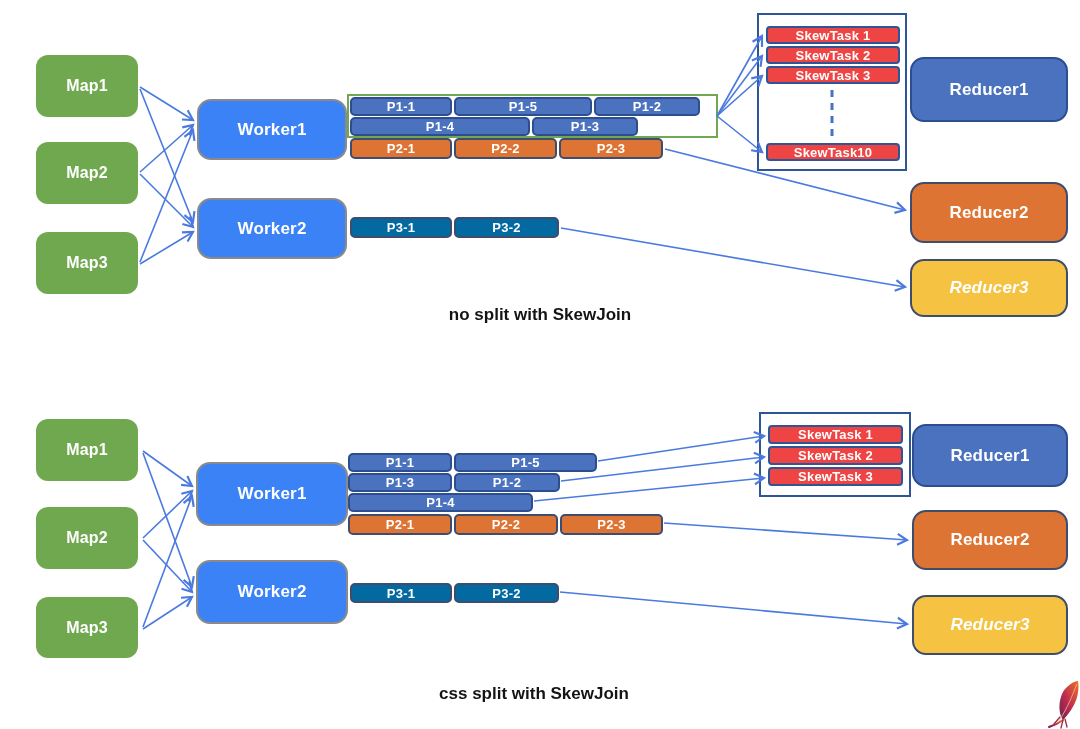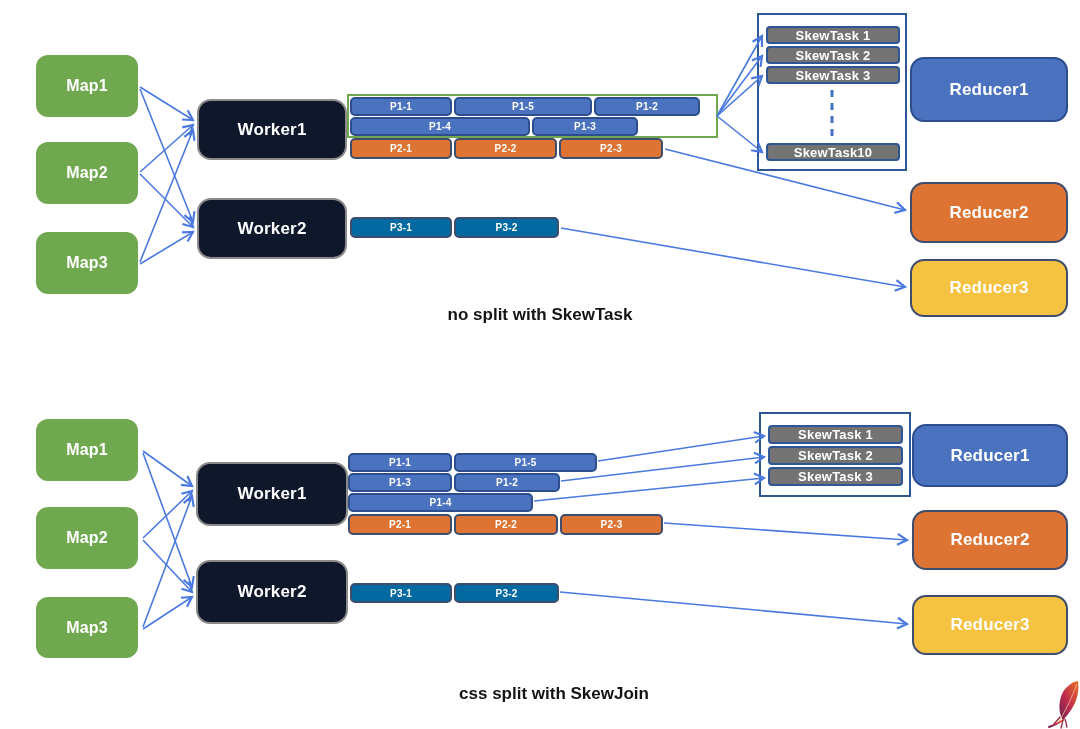--- a/index.html
+++ b/index.html
@@ -6,33 +6,33 @@
   .canvas{
     position:relative;width:1080px;height:729px;background:#ffffff;overflow:hidden;
     font-family:"Liberation Sans", sans-serif;
   }
   .box{
     position:absolute;display:flex;align-items:center;justify-content:center;
     color:#ffffff;font-weight:700;box-sizing:border-box;white-space:nowrap;
     letter-spacing:.2px;
   }
   .map{background:#70A84F;border-radius:12px;font-size:16px;}
-  .worker{background:#0f172a;border:2px solid #8A8A8A;border-radius:14px;font-size:17px;}
-  .bar{font-size:10px;border-radius:5px;}
+  .worker{background:#3b82f6;border:2px solid #8A8A8A;border-radius:14px;font-size:17px;}
+  .bar{font-size:13px;border-radius:5px;}
   .bar.blue{background:#4A72BE;border:2px solid #2C4D8E;}
   .bar.orange{background:#DD7433;border:2px solid #3E4C6D;}
   .bar.yellow{background:#0369a1;border:2px solid #3E4C6D;}
-  .skewtask{background:#737373;border:2px solid #2E5596;border-radius:4px;font-size:13px;}
+  .skewtask{background:#ef4444;border:2px solid #2E5596;border-radius:4px;font-size:13px;}
   .outline{position:absolute;box-sizing:border-box;}
   .skew-container{border:2px solid #2E5596;background:#ffffff;}
   .p1-outline{border:2px solid #6FA851;background:transparent;}
   .reducer{border-radius:14px;font-size:17px;text-align:right;}
   .reducer.blue{background:#4A72BE;border:2px solid #2C4D8E;}
   .reducer.orange{background:#DD7433;border:2px solid #3E4C6D;}
-  .reducer.yellow{background:#F5C242;border:2px solid #3E4C6D;}
+  .reducer.yellow{background:#F5C242;border:2px solid #3E4C6D;font-style:italic;}
   .caption{position:absolute;color:#141414;font-weight:700;font-size:17px;text-align:center;width:400px;}
   .arrows{position:absolute;left:0;top:0;pointer-events:none;}
   .feather{position:absolute;left:1046px;top:681px;width:34px;height:48px;}
 </style>
 </head>
 <body>
 
 <div class="canvas">
 
   <div class="box map" style="left:36px;top:55px;width:102px;height:62px">Map1</div>
@@ -61,21 +61,21 @@
   <div class="outline skew-container" style="left:757px;top:13px;width:150px;height:158px"></div>
   <div class="box skewtask" style="left:766px;top:26px;width:134px;height:18px">SkewTask 1</div>
   <div class="box skewtask" style="left:766px;top:46px;width:134px;height:18px">SkewTask 2</div>
   <div class="box skewtask" style="left:766px;top:66px;width:134px;height:18px">SkewTask 3</div>
   <div class="box skewtask" style="left:766px;top:143px;width:134px;height:18px">SkewTask10</div>
 
   <div class="box reducer blue" style="left:910px;top:57px;width:158px;height:65px">Reducer1</div>
   <div class="box reducer orange" style="left:910px;top:182px;width:158px;height:61px">Reducer2</div>
   <div class="box reducer yellow" style="left:910px;top:259px;width:158px;height:58px">Reducer3</div>
 
-  <div class="caption" style="left:340px;top:305px">no split with SkewTask</div>
+  <div class="caption" style="left:340px;top:305px">no split with SkewJoin</div>
 
   <div class="box map" style="left:36px;top:419px;width:102px;height:62px">Map1</div>
   <div class="box map" style="left:36px;top:507px;width:102px;height:62px">Map2</div>
   <div class="box map" style="left:36px;top:597px;width:102px;height:61px">Map3</div>
 
   <div class="box worker" style="left:196px;top:462px;width:152px;height:64px">Worker1</div>
   <div class="box worker" style="left:196px;top:560px;width:152px;height:64px">Worker2</div>
 
   <div class="box bar blue" style="left:348px;top:453px;width:104px;height:19px">P1-1</div>
   <div class="box bar blue" style="left:454px;top:453px;width:143px;height:19px">P1-5</div>
@@ -94,21 +94,21 @@
 
   <div class="outline skew-container" style="left:759px;top:412px;width:152px;height:85px"></div>
   <div class="box skewtask" style="left:768px;top:425px;width:135px;height:19px">SkewTask 1</div>
   <div class="box skewtask" style="left:768px;top:446px;width:135px;height:19px">SkewTask 2</div>
   <div class="box skewtask" style="left:768px;top:467px;width:135px;height:19px">SkewTask 3</div>
 
   <div class="box reducer blue" style="left:912px;top:424px;width:156px;height:63px">Reducer1</div>
   <div class="box reducer orange" style="left:912px;top:510px;width:156px;height:60px">Reducer2</div>
   <div class="box reducer yellow" style="left:912px;top:595px;width:156px;height:60px">Reducer3</div>
 
-  <div class="caption" style="left:354px;top:684px">css split with SkewJoin</div>
+  <div class="caption" style="left:334px;top:684px">css split with SkewJoin</div>
 
   <svg class="arrows" width="1080" height="729" viewBox="0 0 1080 729">
     <defs>
       <marker id="arw" viewBox="0 0 12 12" refX="10" refY="6" markerWidth="9" markerHeight="9" orient="auto">
         <path d="M2,1.5 L10,6 L2,10.5" fill="none" stroke="#4A7AE0" stroke-width="1.8"></path>
       </marker>
     </defs>
     <g stroke="#4A7AE0" stroke-width="1.6" fill="none">
 
       <line x1="140" y1="87" x2="193" y2="120" marker-end="url(#arw)"></line>

